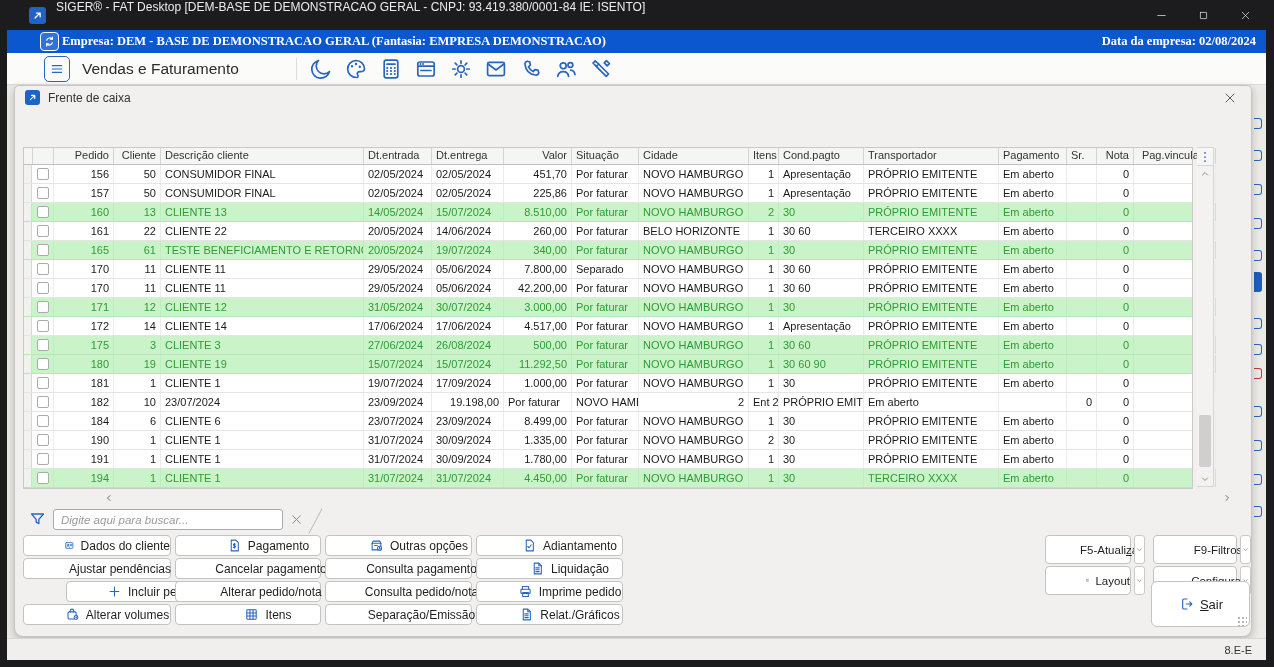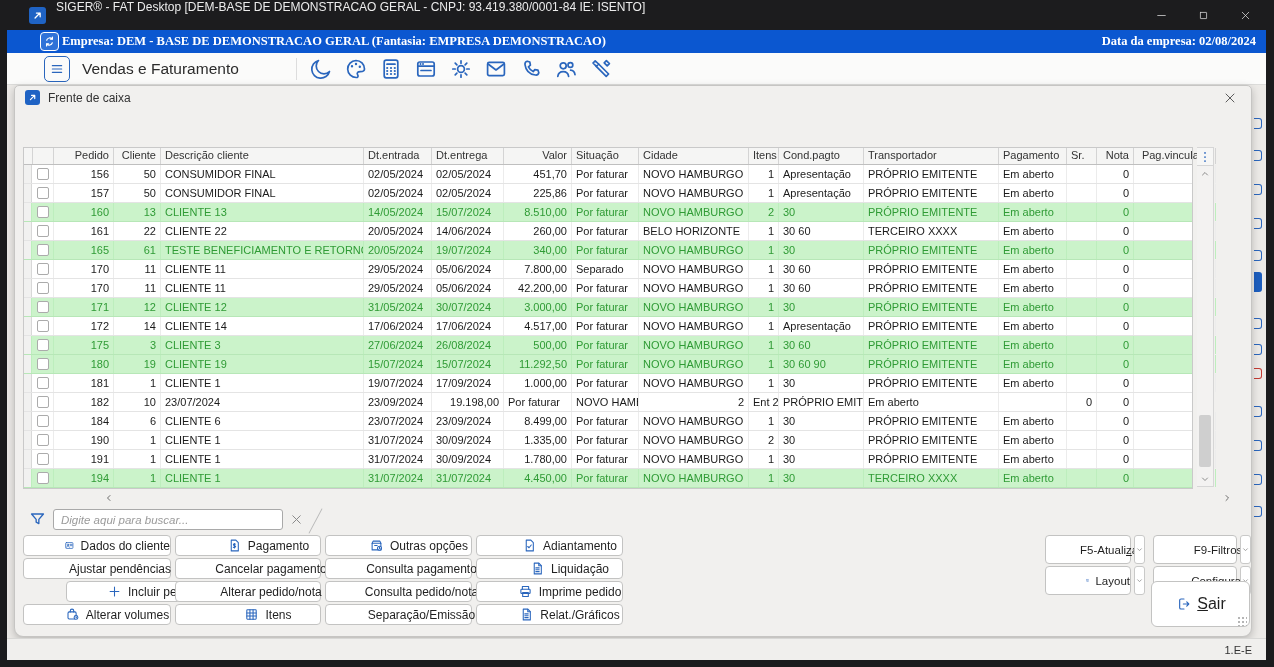--- a/index.html
+++ b/index.html
@@ -95,21 +95,21 @@
   .mini-btn .ic { width:9px; height:9px; color:#9a9a9a; }
   .mini-btn .ic svg { stroke-width:2.4; }
 
   .rb-rows { position:absolute; left:1030px; top:449px; display:flex; flex-direction:column; gap:2px; }
   .rb-row { display:flex; align-items:stretch; height:29px; }
   .rb-row .btn { font-size:11.5px; }
   .rbtn1 { width:86px; margin-right:3px; }
   .rbtn2 { width:84px; margin-left:8px; margin-right:3px; }
   .rb-row .mini-btn { width:11px; }
 
-  .sair-btn { position:absolute; left:1136px; top:495px; width:99px; height:46px; background:#fff; border:1px solid #c3c3c2; border-radius:6px; display:flex; align-items:center; justify-content:center; gap:6px; font-size:16px; color:#1f1f1f; }
+  .sair-btn { position:absolute; left:1136px; top:495px; width:99px; height:46px; background:#fff; border:1px solid #c3c3c2; border-radius:6px; display:flex; align-items:center; justify-content:center; gap:6px; font-size:13px; color:#1f1f1f; }
   .sair-btn .ic { width:16px; height:16px; }
   .grip { position:absolute; left:1222px; top:530px; width:10px; height:10px;
           background-image:radial-gradient(circle, #b5b5b5 1px, transparent 1.2px);
           background-size:4px 4px; }
 
   
   .statusbar { position:absolute; left:7px; top:638px; width:1259px; height:22px; background:#f0efed; border-top:1px solid #d8d8d6; display:flex; align-items:center; justify-content:flex-end; }
   .status-right { font-size:11px; color:#333; padding-right:14px; }
 </style>
 </head>
@@ -957,16 +957,16 @@
             <path d="M13.5 4.5H9a2 2 0 0 0-2 2v11a2 2 0 0 0 2 2h4.5"></path>
             <path d="M12.5 12h8.2M17.6 8.9l3.1 3.1-3.1 3.1"></path>
           </svg>
         </span>
       <span><u>S</u>air</span>
     </button>
     <span class="grip"></span>
   </div>
 
   <div class="statusbar">
-    <span class="status-right">1.E-E</span>
+    <span class="status-right">8.E-E</span>
   </div>
 
 </div>
 
 </body></html>

